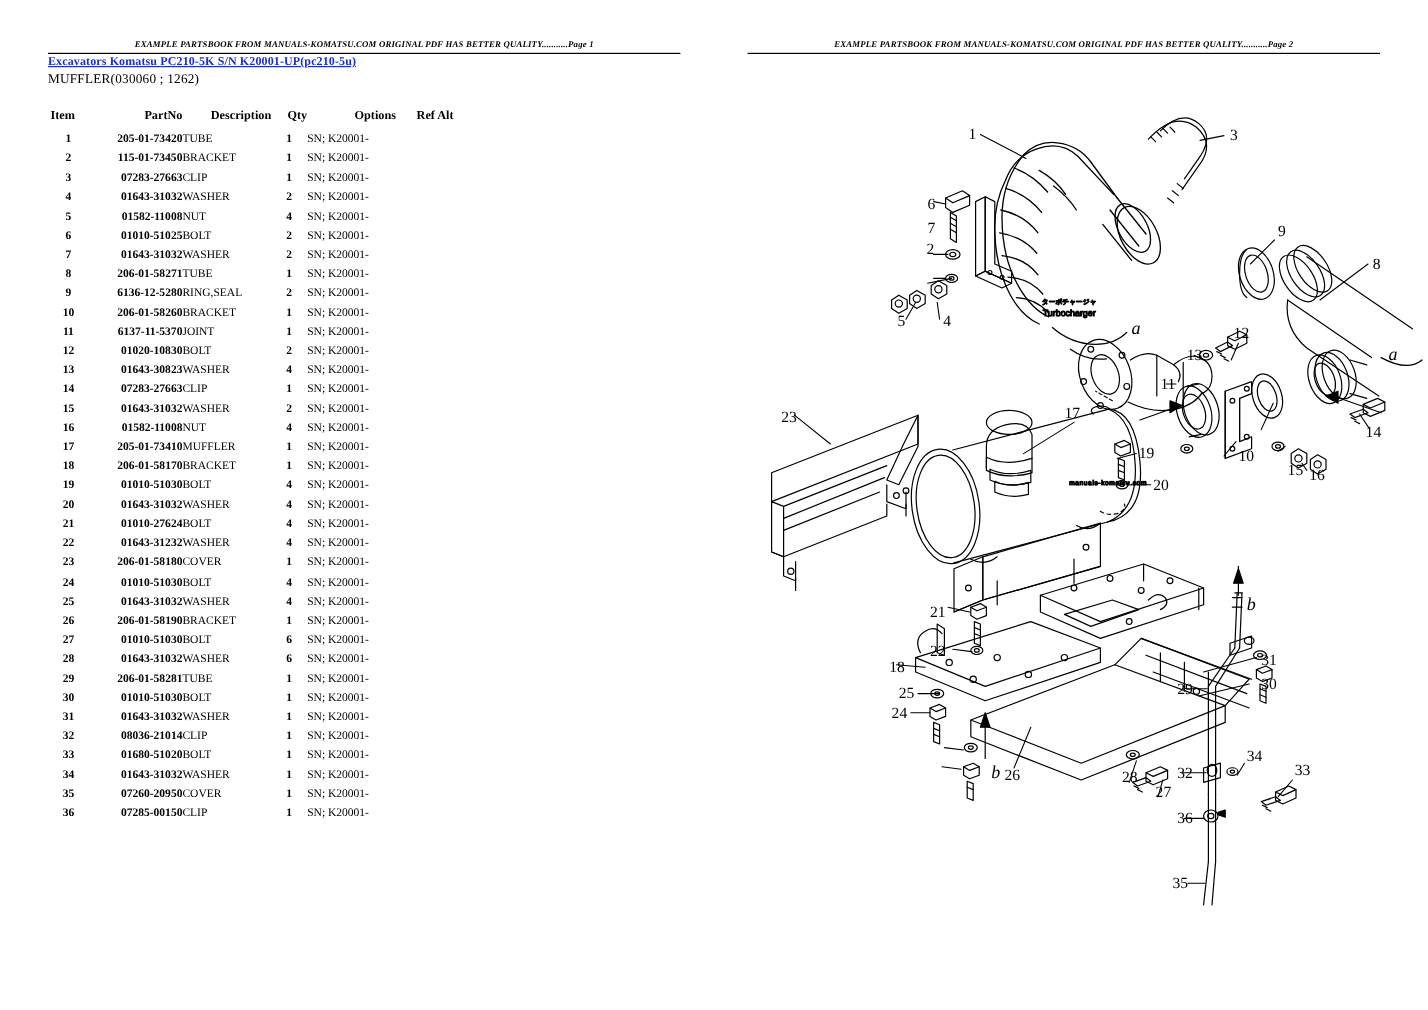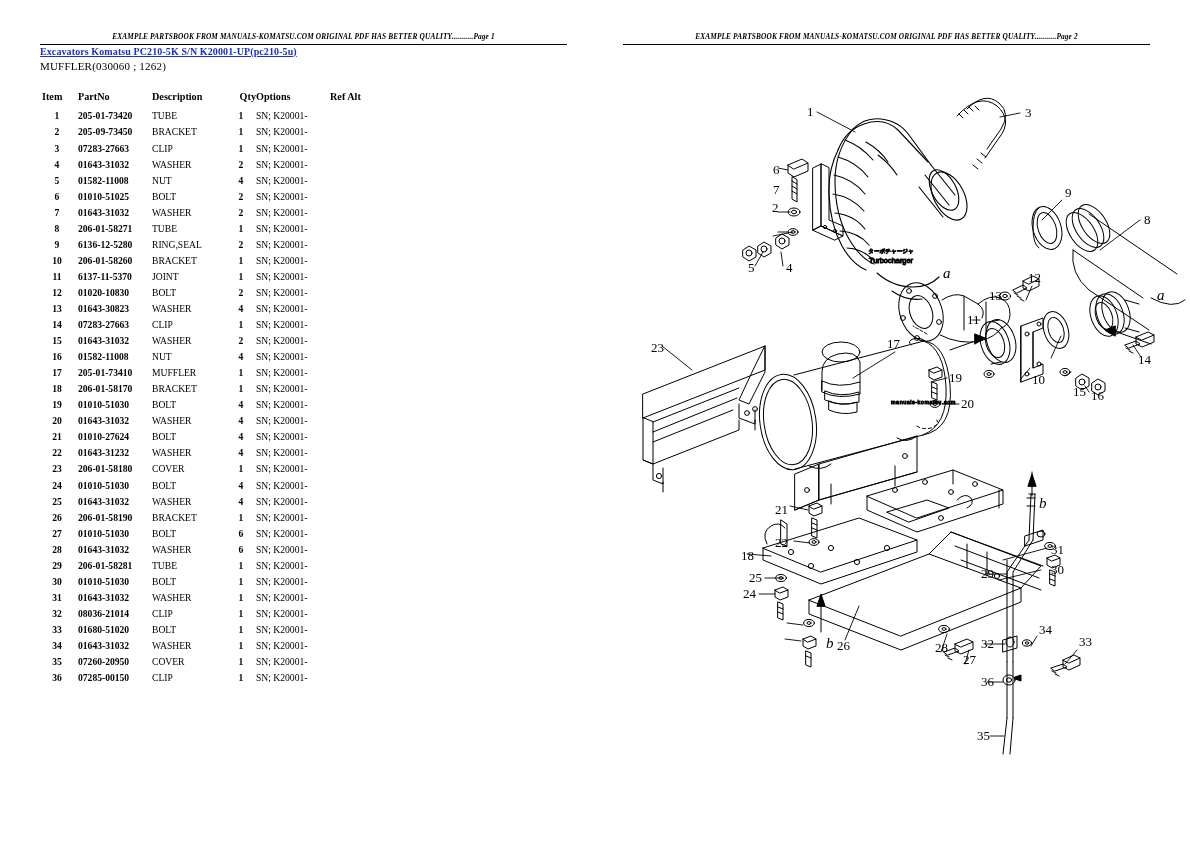--- a/index.html
+++ b/index.html
@@ -71,33 +71,33 @@
   .parts-table {
     position: absolute;
     left: 40px; top: 92px;
     border-collapse: collapse;
     font-size: 9.6px;
     line-height: 1;
   }
   .parts-table th {
     font-weight: bold;
     font-size: 10.2px;
-    text-align: left;
+    text-align: right;
     padding: 0 0 6px 0;
     white-space: nowrap;
   }
   .parts-table td {
     padding: 0;
     height: 16.05px;
     white-space: nowrap;
     vertical-align: middle;
     font-weight: bold;
   }
   .col-item  { width: 32px; text-align: center; }
-  .col-part  { width: 74px; padding-left: 4px !important; }
+  .col-part  { width: 74px; padding-left: 4px !important; text-align: right; }
   .col-desc  { width: 74px; }
   .col-qty   { width: 30px; text-align: center; }
   .col-opts  { width: 74px; }
   .col-ref   { width: 48px; }
   th.col-item { text-align: left; padding-left: 2px !important; }
   th.col-qty  { text-align: right; }
   td.col-desc, td.col-opts { font-weight: normal; }
   td.col-desc { font-weight: normal; }
 
   
@@ -156,21 +156,21 @@
           <tr>
             <td class="col-item">1</td>
             <td class="col-part">205-01-73420</td>
             <td class="col-desc">TUBE</td>
             <td class="col-qty">1</td>
             <td class="col-opts">SN; K20001-</td>
             <td class="col-ref"></td>
           </tr>
           <tr>
             <td class="col-item">2</td>
-            <td class="col-part">205-09-73450</td>
+            <td class="col-part">115-01-73450</td>
             <td class="col-desc">BRACKET</td>
             <td class="col-qty">1</td>
             <td class="col-opts">SN; K20001-</td>
             <td class="col-ref"></td>
           </tr>
           <tr>
             <td class="col-item">3</td>
             <td class="col-part">07283-27663</td>
             <td class="col-desc">CLIP</td>
             <td class="col-qty">1</td>

